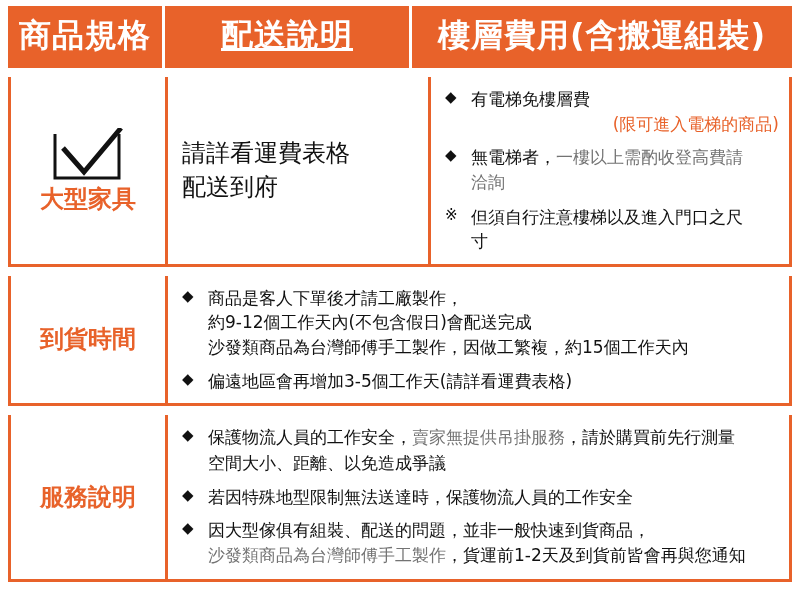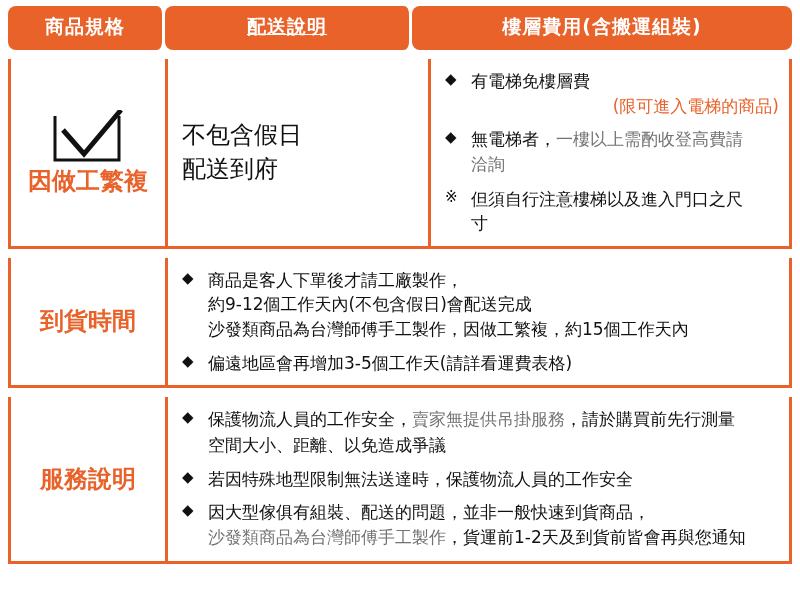--- a/index.html
+++ b/index.html
@@ -25,27 +25,26 @@
     width: 784px;
     border-collapse: separate;
     border-spacing: 0;
   }
 
   
   .hdr-row td {
     background: #e8622a;
     color: #ffffff;
     text-align: center;
-    font-size: 19px;
+    font-size: 32px;
     font-weight: bold;
     letter-spacing: 1px;
     padding: 8px 2px 10px 2px;
     border-right: 3px solid #ffffff;
     white-space: nowrap;
-    border-radius: 8px;
   }
   .hdr-row td:last-child { border-right: none; }
 
   
   .blk {
     border: 3px solid #e8622a;
     border-top: none;
   }
   .spacer { height: 7px; background: #ffffff; }
 
@@ -140,24 +139,24 @@
     <tr>
       <td colspan="3" style="padding:0;">
         <table style="width:100%;border-collapse:separate;border-spacing:0;" class="blk">
           <tbody>
                 <tr>
             <td class="label-cell">
               <svg class="check-wrap" viewBox="0 0 74 56">
                 <polyline points="4,6 4,50 68,50 68,6" fill="none" stroke="#111111" stroke-width="3"></polyline>
                 <polyline points="12,20 33,44 70,0" fill="none" stroke="#111111" stroke-width="5"></polyline>
               </svg>
-              <span class="label-sub">因做工繁複</span>
+              <span class="label-sub">大型家具</span>
             </td>
             <td class="mid-cell">
-              <span class="sub-line">不包含假日</span>
+              <span class="sub-line">請詳看運費表格</span>
               <span class="sub-line">配送到府</span>
             </td>
             <td class="body-cell">
               <ul class="bullets big">
                 <li>
                   <span class="bchar">◆</span>
                   <span class="sub-line">有電梯免樓層費</span>
                   <span class="sub-line orange">(限可進入電梯的商品)</span>
                 </li>
                 <li>

